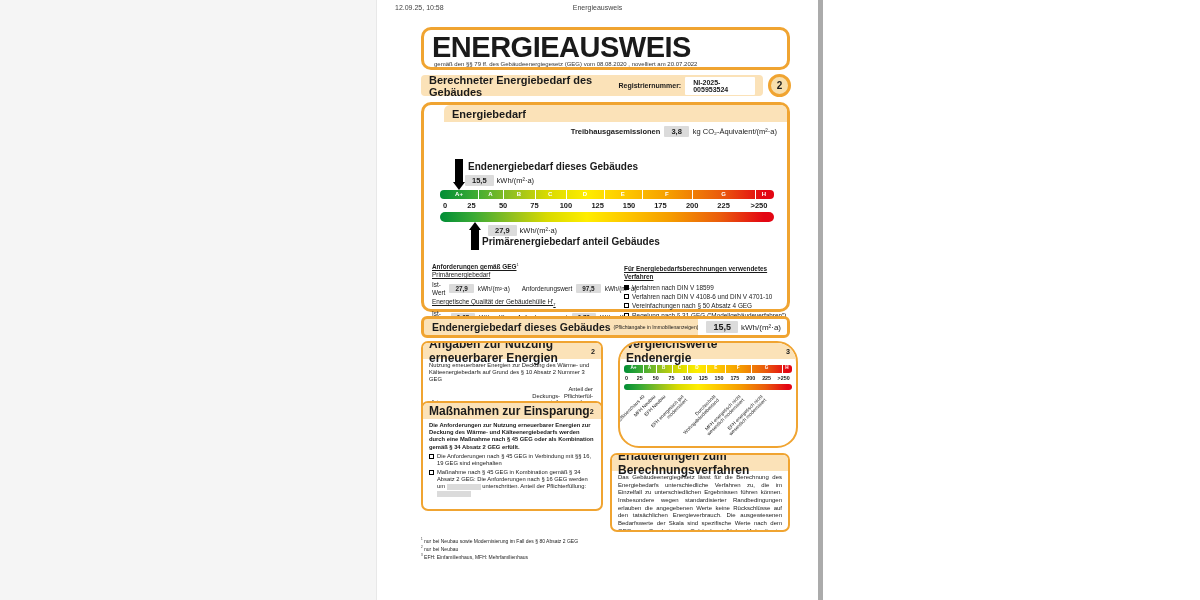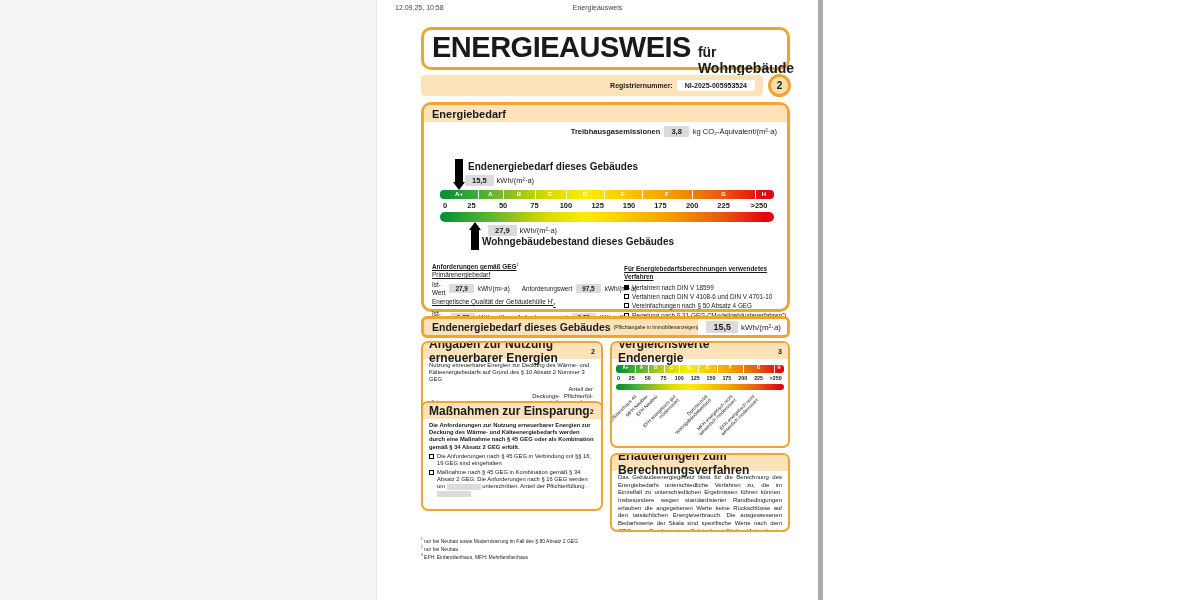--- a/index.html
+++ b/index.html
@@ -19,21 +19,21 @@
   .sub-title { font-size:14px; font-weight:bold; }
   .legal { font-size:6px; color:#333; margin-left:2px; margin-top:-1px; }
 
   .section-bar { position:absolute; left:44px; top:75px; width:342px; height:21px; background:#FBE2B8; border-radius:4px; display:flex; align-items:center; padding:0 8px; }
   .section-title { font-size:11px; font-weight:bold; }
   .reg-label { font-size:7px; font-weight:bold; margin-left:auto; }
   .reg-box { font-size:7px; font-weight:bold; background:#fff; padding:2px 8px; margin-left:4px; border-radius:1px; }
   .page-badge { position:absolute; left:391px; top:74px; width:23px; height:23px; border-radius:50%; border:3px solid #F0A431; background:#F8DFAD; display:flex; align-items:center; justify-content:center; font-size:10px; font-weight:bold; }
 
   .main-box { position:absolute; left:44px; top:102px; width:369px; height:210px; border:3px solid #F0A431; border-radius:10px; background:#fff; }
-  .band-hdr { height:17px; background:#FBE2B8; border-radius:6px 6px 0 0; display:flex; align-items:center; padding:0 8px; font-size:11px; font-weight:bold; }
+  .band-hdr { height:17px; background:#FBE2B8; border-radius:6px 6px 0 0; display:flex; align-items:center; padding:0 8px; font-size:11px; font-weight:bold;margin-left:20px; }
   .ghg-row { position:absolute; right:10px; top:21px; display:flex; align-items:center; gap:4px; font-size:7.5px; }
   .ghg-label { font-weight:bold; }
   .vbox { background:#DBDBDB; font-weight:bold; padding:1px 7px; border-radius:1px; white-space:nowrap; }
 
   .scale-area { position:absolute; left:16px; top:50px; width:334px; height:112px; }
   .grad { background:linear-gradient(90deg,#008d36 0%,#3aaa35 10%,#95c11f 22%,#d8da00 32%,#ffed00 44%,#fdc300 57%,#f59c00 69%,#ea5b0c 84%,#e30613 97%); }
   .band { position:absolute; left:0; top:35px; width:100%; height:9px; border-radius:4px; }
   .cls { position:absolute; top:1px; transform:translateX(-50%); color:#fff; font-size:6px; font-weight:bold; line-height:1; }
   .divider-line { position:absolute; top:0; width:1px; height:9px; background:#ffffff; }
   .ticks { position:absolute; left:0; top:46px; width:100%; height:9px; }
@@ -101,26 +101,26 @@
 <div class="canvas">
   <div class="left-gutter"></div>
 
   <div class="page">
     <div class="print-hdr-left">12.09.25, 10:58</div>
     <div class="print-hdr-center">Energieausweis</div>
 
     <div class="title-box">
       <div class="title-row">
         <span class="big-title">ENERGIEAUSWEIS</span>
-        <span class="sub-title">für Wohngebäude</span>
       </div>
       <div class="legal">gemäß den §§ 79 ff. des Gebäudeenergiegesetz (GEG) vom 08.08.2020 , novelliert am 20.07.2022</div>
     </div>
 
     <div class="section-bar">
+      <span class="section-title">Berechneter Energiebedarf des Gebäudes</span>
       <span class="reg-label">Registriernummer:</span>
       <span class="reg-box">NI-2025-005953524</span>
     </div>
     <div class="page-badge">2</div>
 
     <div class="main-box">
       <div class="band-hdr">Energiebedarf</div>
 
       <div class="ghg-row">
         <span class="ghg-label">Treibhausgasemissionen</span>
@@ -177,21 +177,21 @@
         <div class="bar2 grad"></div>
 
         <div class="arrow-up" style="left:calc(10.5% - 4px);">
           <div class="tip"></div>
             <div class="shaft"></div>
         </div>
         <div class="marker-value" style="left:48px; top:70px;">
           <span class="vbox">27,9</span>
           <span>kWh/(m²·a)</span>
         </div>
-        <div class="marker-label" style="left:42px; top:81px;">Wohngebäudebestand dieses Gebäudes</div>
+        <div class="marker-label" style="left:42px; top:81px;">Primärenergiebedarf anteil Gebäudes</div>
       </div>
 
       <div class="req-block">
         <div><span class="u" style="font-weight:bold">Anforderungen gemäß GEG</span><sup>1</sup></div>
         <div class="u">Primärenergiebedarf</div>
         <div class="req-row">
           <span>Ist-Wert</span>
           <span class="vbox">27,9</span>
           <span>kWh/(m²·a)</span>
           <span style="margin-left:8px">Anforderungswert</span>
@@ -288,21 +288,21 @@
           <span class="cb"></span>
           <span>Die Anforderungen nach § 45 GEG in Verbindung mit §§ 16, 19 GEG sind eingehalten</span>
         </div>
         <div class="measure-item">
           <span class="cb"></span>
           <span><span>Maßnahme nach § 45 GEG in Kombination gemäß § 34 Absatz 2 GEG: Die Anforderungen nach § 16 GEG werden um</span> <span class="blank-box"></span> <span>unterschritten. Anteil der Pflichterfüllung:</span> <span class="blank-box"></span></span>
         </div>
       </div>
     </div>
 
-    <div class="small-box" style="left:233px; top:341px; width:180px; height:107px;">
+    <div class="small-box" style="left:241px; top:341px; width:180px; height:107px;border-radius:21px;">
       <div class="small-hdr">
         <span>Vergleichswerte Endenergie</span>
           <sup>3</sup>
       </div>
       <div class="cmp-area">
         <div class="cmp-band grad">
           <span class="cls" style="left:5.7%">A+</span>
           <span class="cls" style="left:15.1%">A</span>
           <span class="cls" style="left:23.6%">B</span>
           <span class="cls" style="left:33%">C</span>

